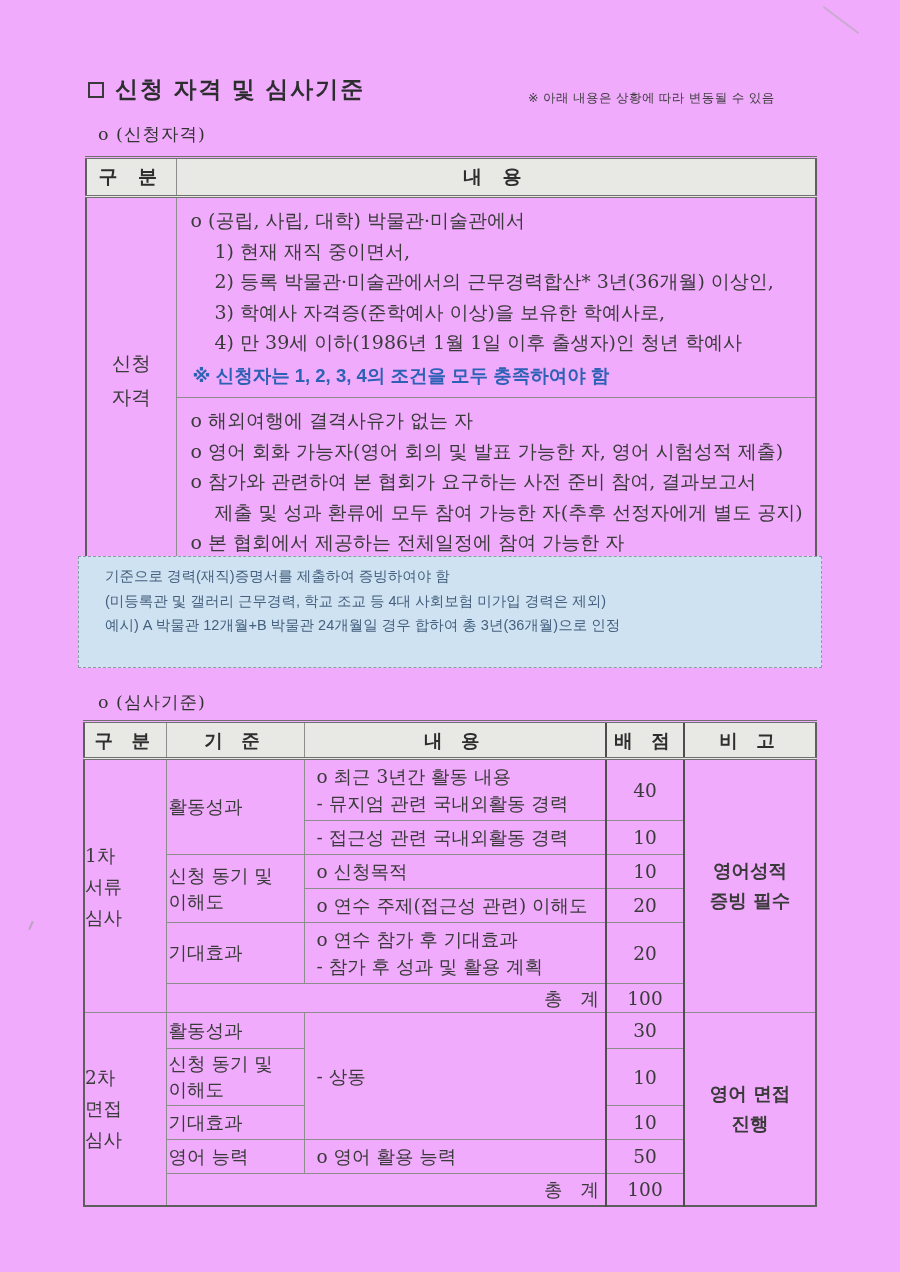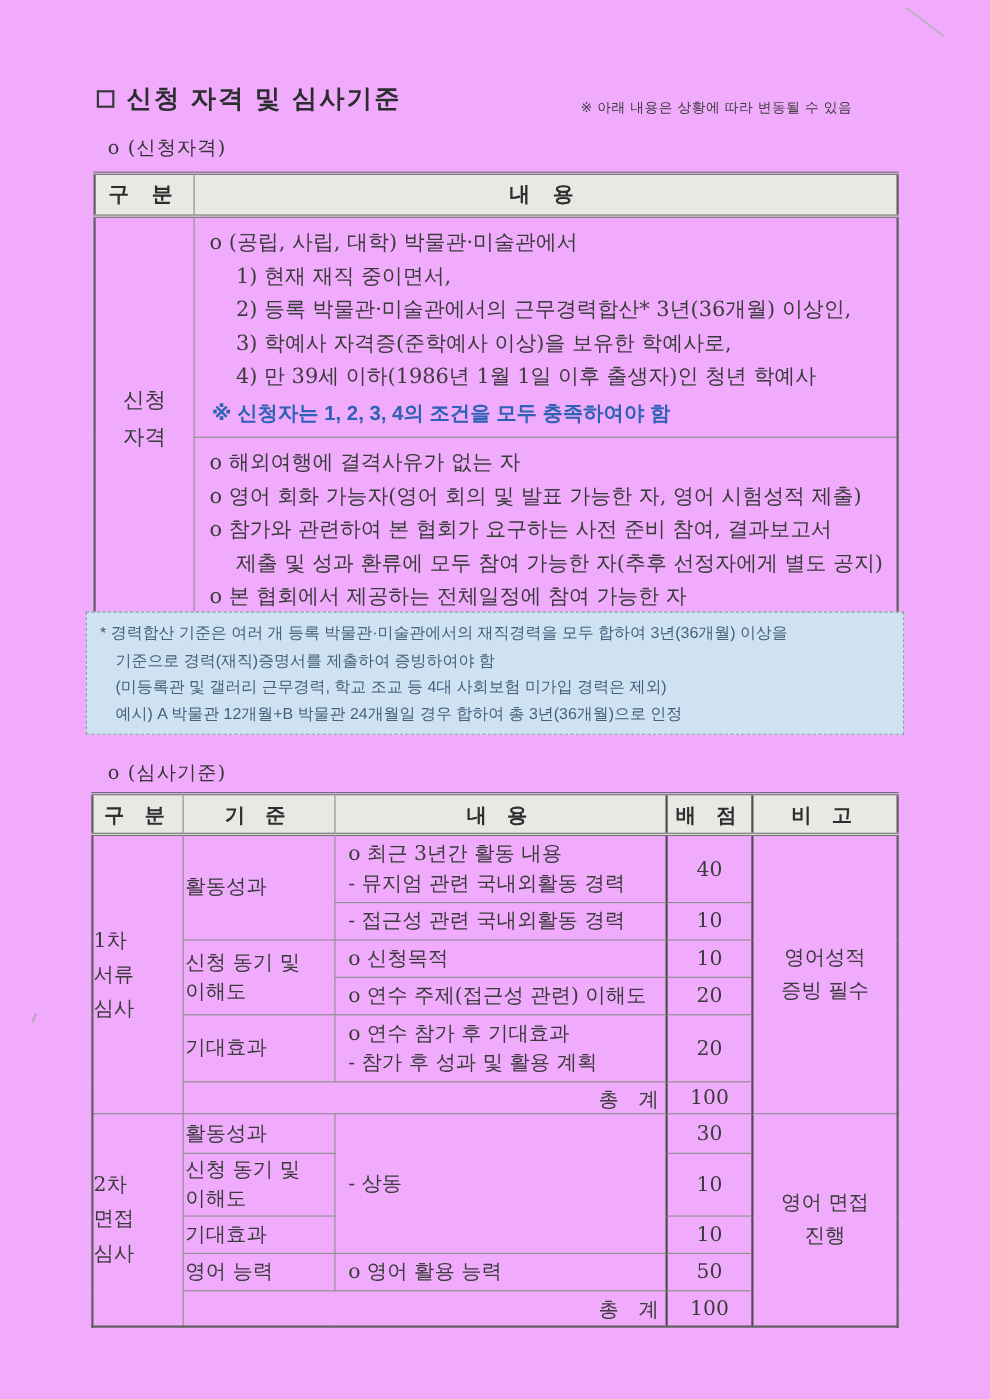--- a/index.html
+++ b/index.html
@@ -75,21 +75,21 @@
   
   .t-crit { position: absolute; left: 83px; top: 720px; width: 732px; }
   .t-crit th { height: 37px; font-size: 18.5px; letter-spacing: 6px; }
   .t-crit td { font-size: 18.5px; color: #3a3a3a; }
   .gubun-cell { text-align: left; line-height: 31px; font-size: 19px; }
   .crit-cell { line-height: 26px; padding: 2px; }
   .content-left { text-align: left; padding: 3px 6px 3px 12px; line-height: 27px; }
   .content-left .cl2 { white-space: nowrap; }
   .score-cell { text-align: center; font-size: 19.5px; }
   .score-col { border-left: 2.5px solid #4e4e4e !important; border-right: 2.5px solid #4e4e4e !important; }
-  .remark-cell { text-align: center; line-height: 30px; font-size: 19px; }
+  .remark-cell { text-align: center; line-height: 30px; font-size: 19px; font-weight: bold; }
   .total-cell { text-align: right; letter-spacing: 6px; font-size: 19px; margin-left: 34px; }
 
   
   .artifact-corner {
     position: absolute; left: 824px; top: 6px; width: 44px; height: 2px;
     background: #a9a9a9; transform: rotate(37deg); transform-origin: left top; opacity: 0.55;
   }
   .artifact-left-tick {
     position: absolute; left: 30px; top: 921px; width: 2px; height: 9px;
     background: #9b9b9b; transform: rotate(24deg); opacity: 0.6;
@@ -138,21 +138,20 @@
         <div class="cline">o 영어 회화 가능자(영어 회의 및 발표 가능한 자, 영어 시험성적 제출)</div>
         <div class="cline">o 참가와 관련하여 본 협회가 요구하는 사전 준비 참여, 결과보고서</div>
         <div class="cline indent">제출 및 성과 환류에 모두 참여 가능한 자(추후 선정자에게 별도 공지)</div>
         <div class="cline">o 본 협회에서 제공하는 전체일정에 참여 가능한 자</div>
       </td>
     </tr>
   </tbody>
     </table>
 
   <div class="note-box">
-    <div class="nline">* 경력합산 기준은 여러 개 등록 박물관·미술관에서의 재직경력을 모두 합하여 3년(36개월) 이상을</div>
     <div class="nline indent">기준으로 경력(재직)증명서를 제출하여 증빙하여야 함</div>
     <div class="nline indent">(미등록관 및 갤러리 근무경력, 학교 조교 등 4대 사회보험 미가입 경력은 제외)</div>
     <div class="nline indent">예시) A 박물관 12개월+B 박물관 24개월일 경우 합하여 총 3년(36개월)으로 인정</div>
   </div>
 
   <div class="section-heading heading-criteria">o (심사기준)</div>
 
   <table class="t-crit outer">
     <colgroup>
       <col style="width:82px">

